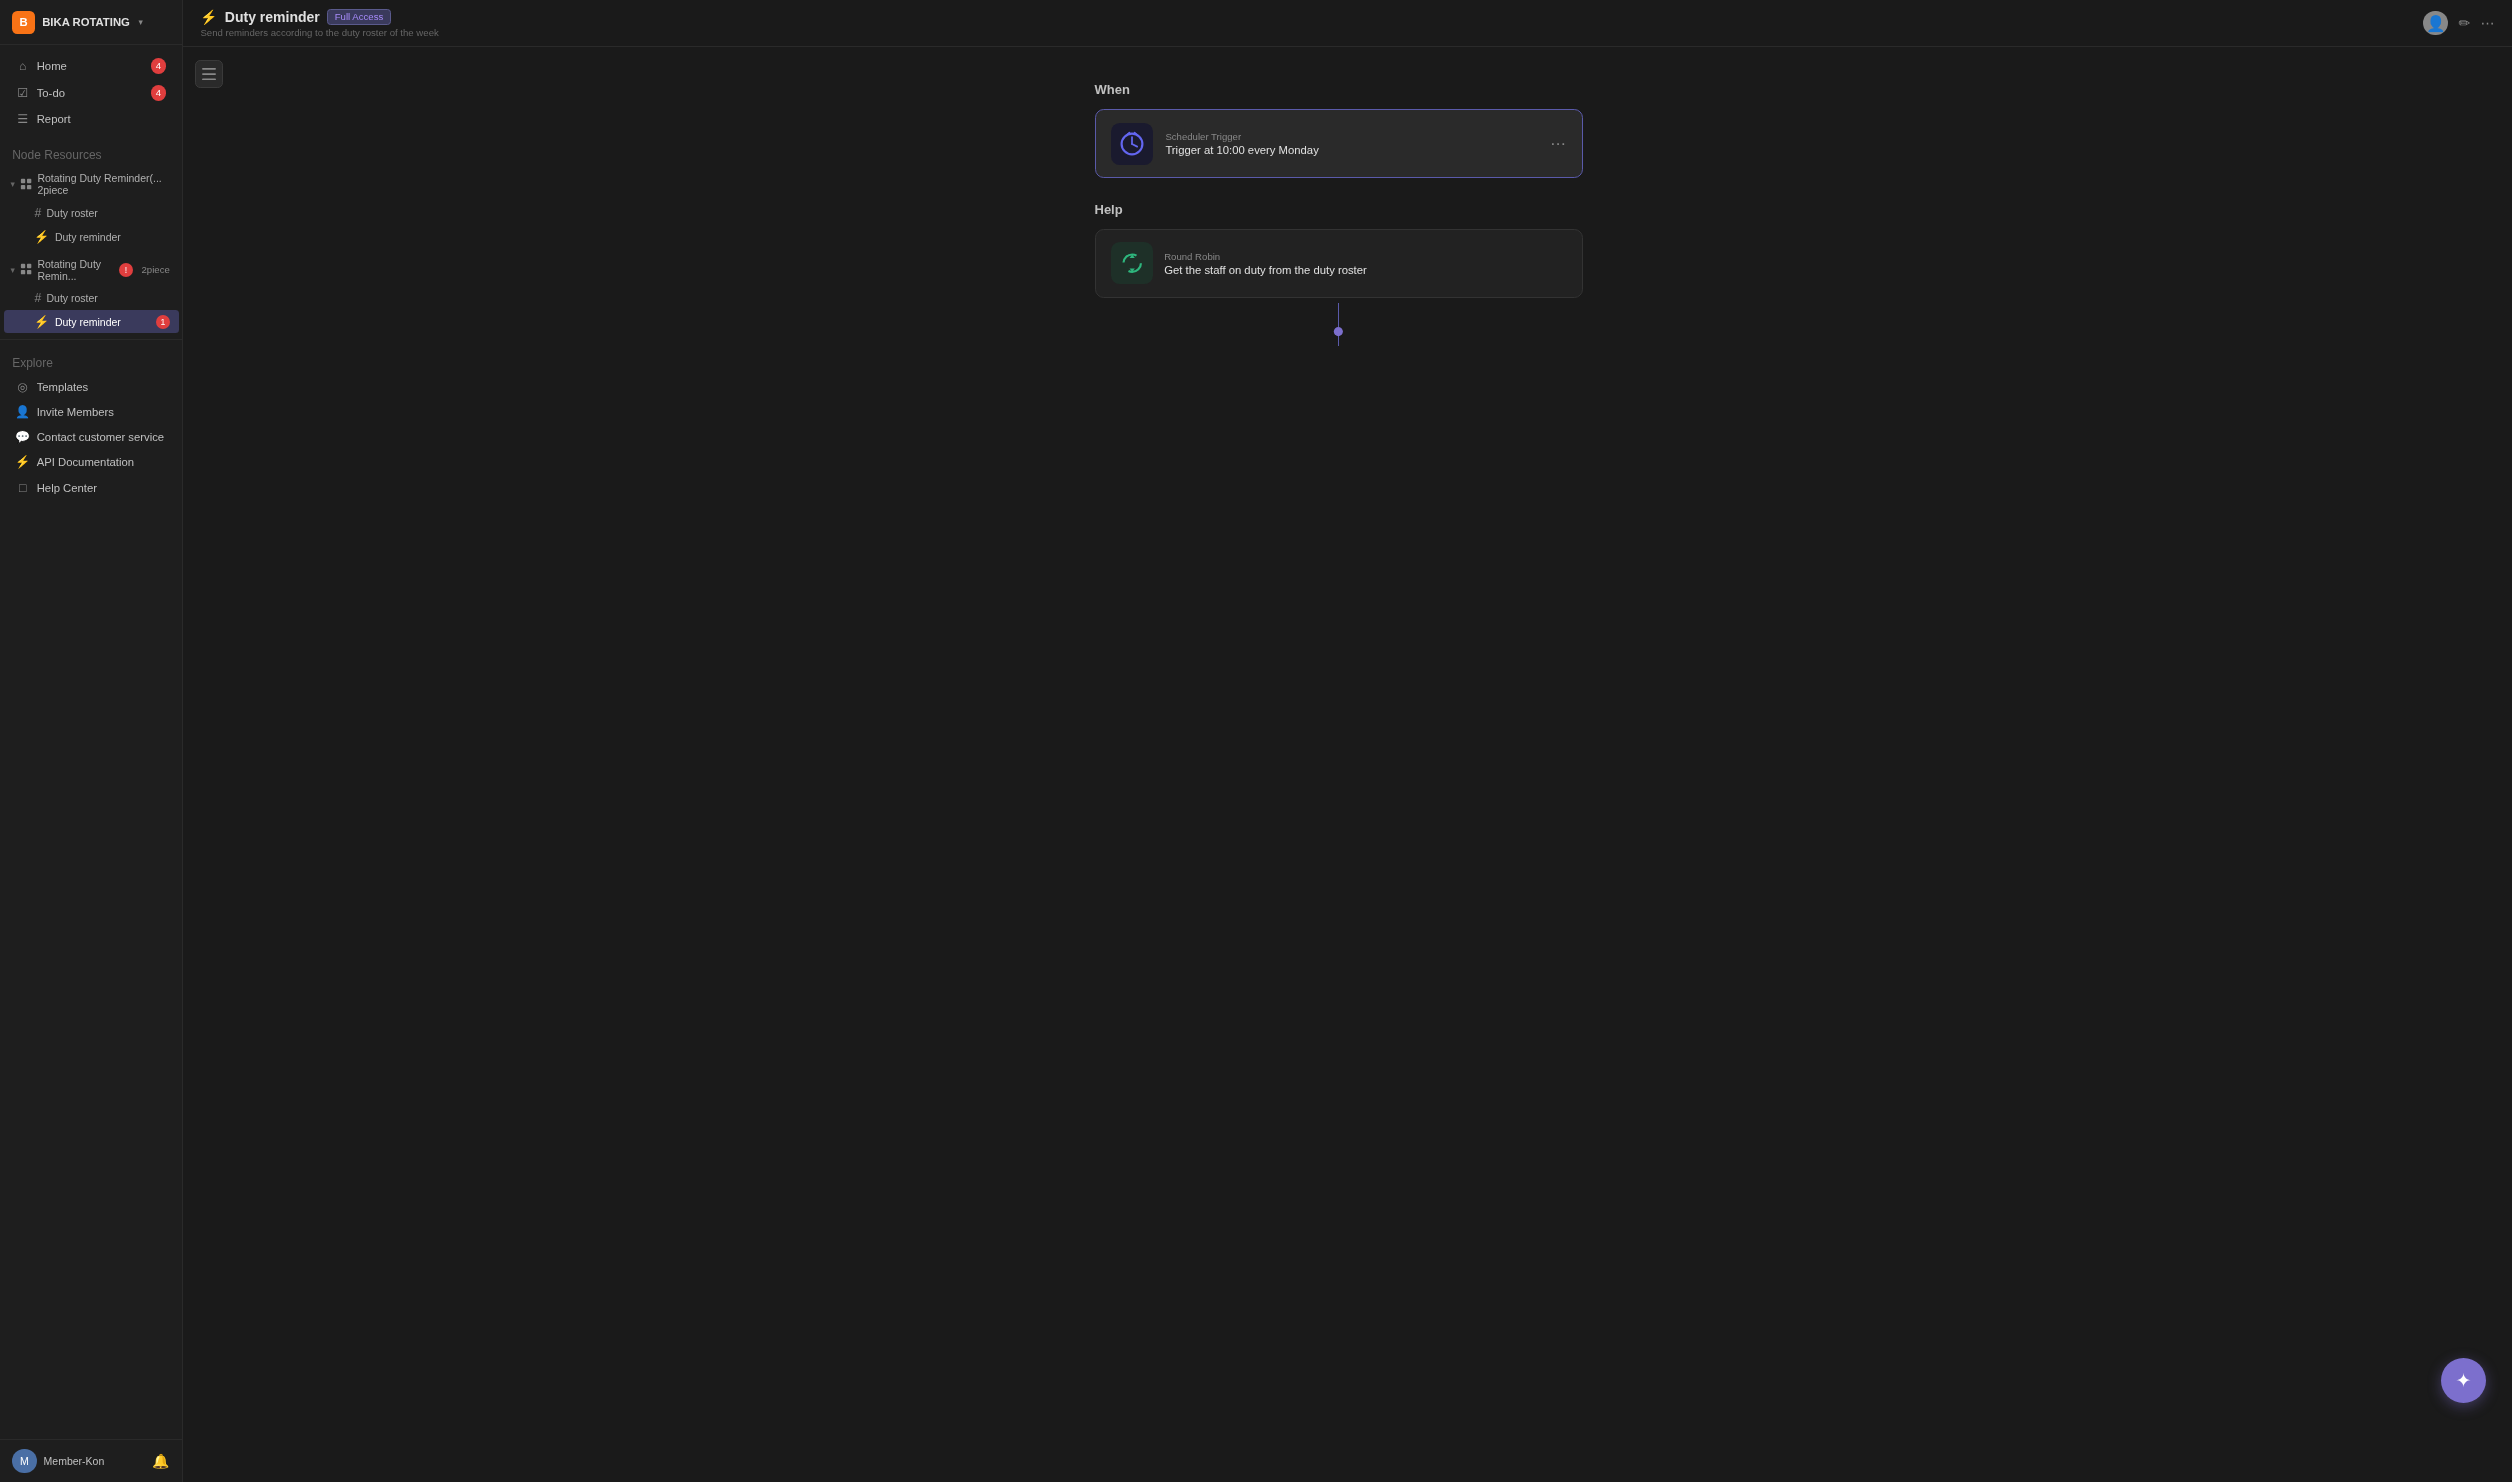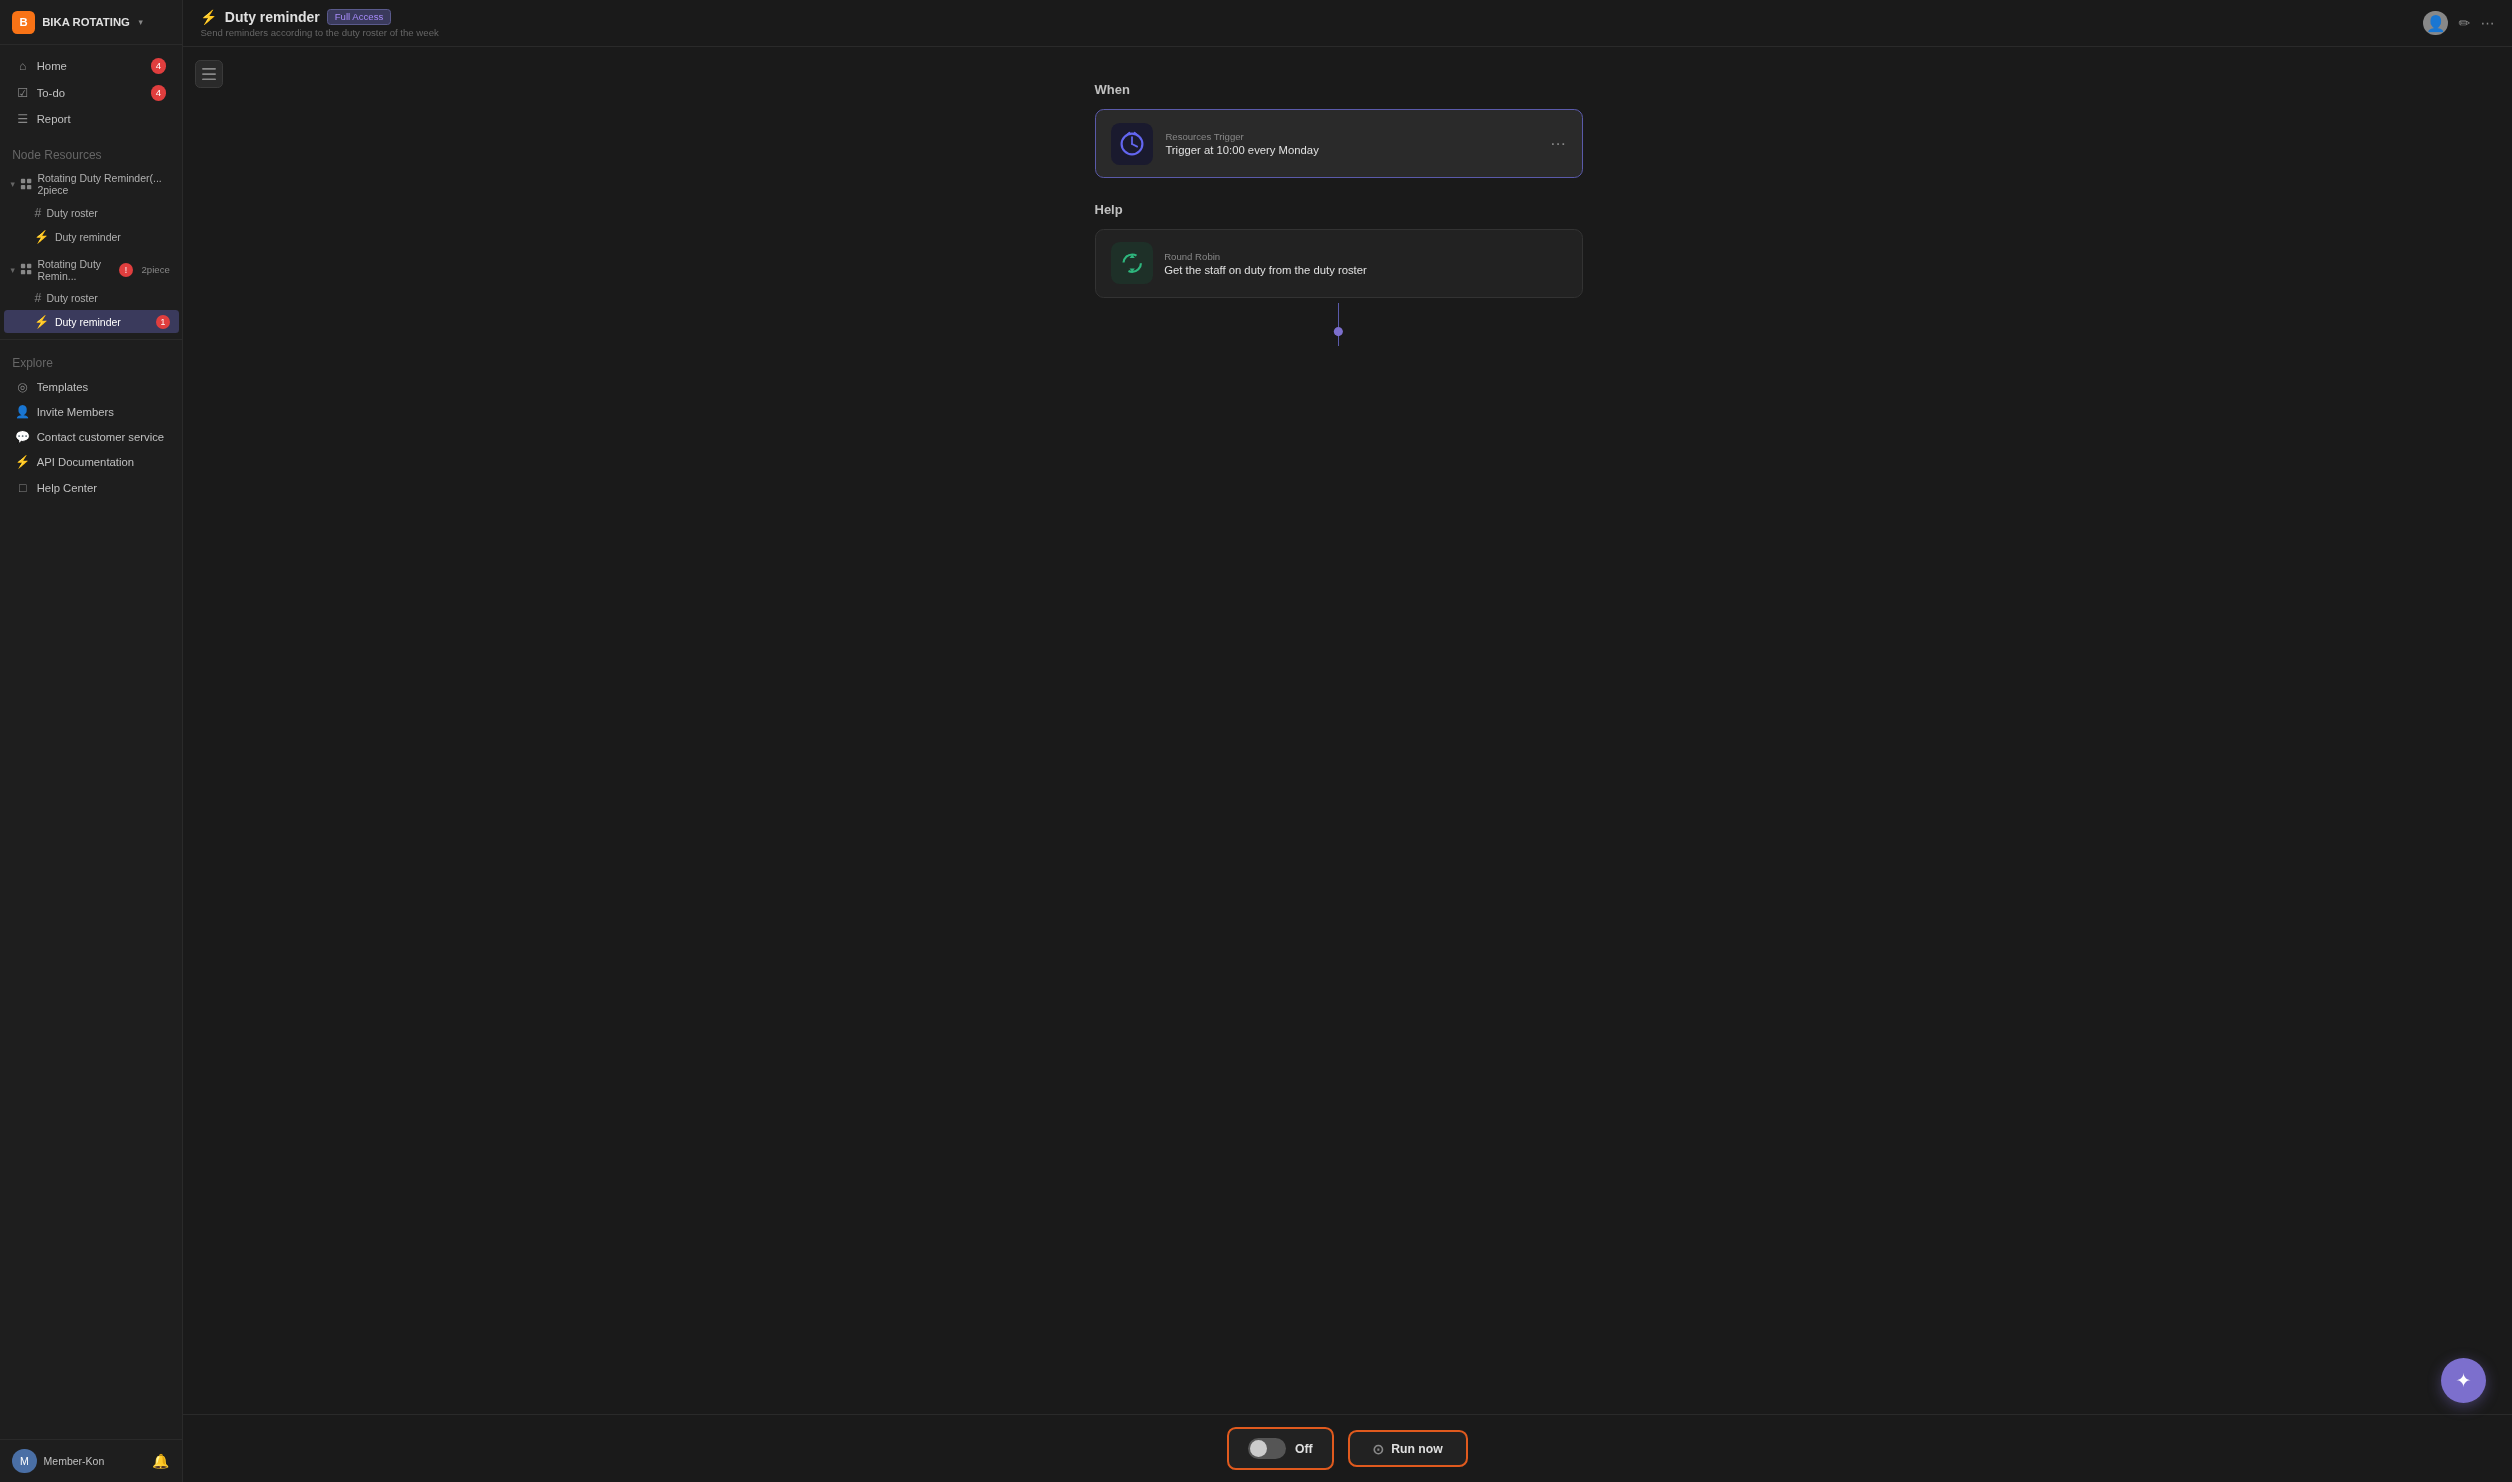--- a/index.html
+++ b/index.html
@@ -660,21 +660,21 @@
 
           <svg width="26" height="26" viewBox="0 0 30 30" fill="none" xmlns="http://www.w3.org/2000/svg">
             <circle cx="15" cy="15" r="12" stroke="#6366f1" stroke-width="2.5" fill="none"></circle>
             <line x1="15" y1="7" x2="15" y2="15" stroke="#6366f1" stroke-width="2" stroke-linecap="round"></line>
             <line x1="15" y1="15" x2="21" y2="18" stroke="#6366f1" stroke-width="2" stroke-linecap="round"></line>
             <path d="M10 4 L12 2" stroke="#6366f1" stroke-width="2" stroke-linecap="round"></path>
             <path d="M20 4 L18 2" stroke="#6366f1" stroke-width="2" stroke-linecap="round"></path>
           </svg>
         </div>
         <div class="trigger-info">
-          <div class="trigger-label">Resources Trigger</div>
+          <div class="trigger-label">Scheduler Trigger</div>
           <div class="trigger-value">Trigger at 10:00 every Monday</div>
         </div>
         <span class="trigger-more">⋯</span>
       </div>
 
       <div class="then-section">
         <div class="section-title">Help</div>
 
         <div class="action-card">
           <div class="action-icon-wrap rr-icon-wrap">
@@ -694,30 +694,18 @@
         <div class="connector">
           <div class="connector-line"></div>
           <div class="connector-dot"></div>
           <div class="connector-line" style="height:10.5px;"></div>
         </div>
 
       </div>
     </div>
   </div>
 
-  <div class="bottom-bar">
-    <div class="toggle-btn">
-      <div class="toggle-switch">
-        <div class="toggle-knob"></div>
-      </div>
-      <span>Off</span>
-    </div>
-    <div class="run-now-btn">
-      <span class="run-icon">⊙</span>
-      <span>Run now</span>
-    </div>
-  </div>
 </div>
 
 <div class="fab">
   <span>✦</span>
 </div>
 
 
 </body></html>

